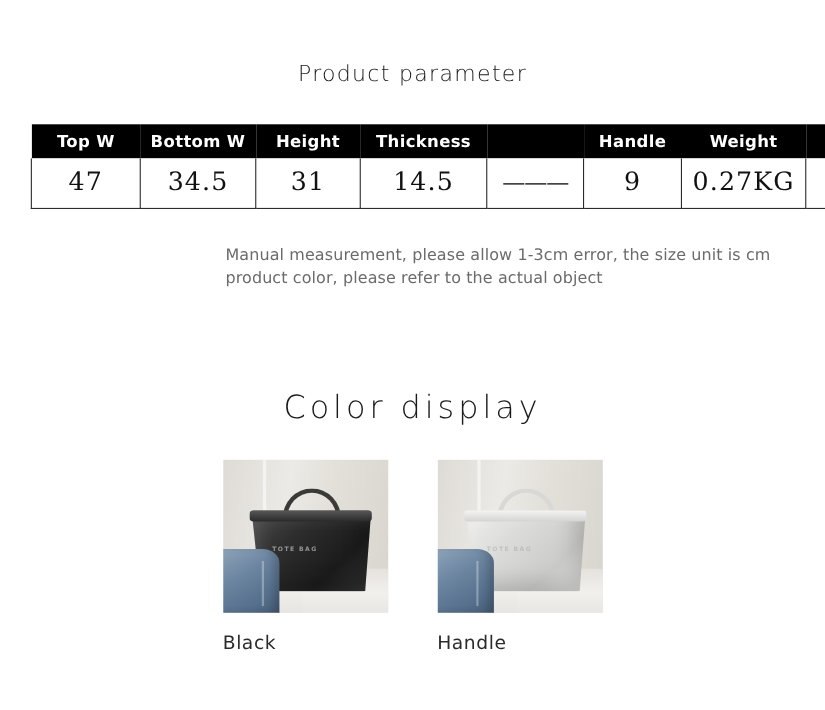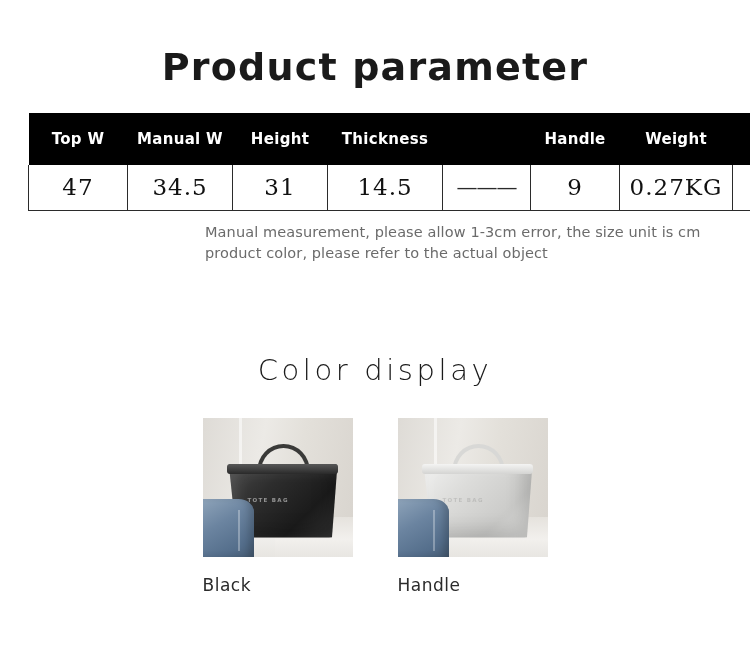--- a/index.html
+++ b/index.html
@@ -20,45 +20,44 @@
     position: absolute;
     left: 0;
     width: 750px;
     text-align: center;
     color: #1a1a1a;
     font-weight: 300;
     font-family: "DejaVu Sans", "Liberation Sans", sans-serif;
   }
   #title-product {
     top: 48px;
-    font-size: 38px;
+    font-size: 20px;
     letter-spacing: 1.2px;
     line-height: 38px;
-    font-weight: bold;
   }
   #title-color {
     top: 351px;
     font-size: 29px;
     letter-spacing: 3.6px;
     line-height: 38px;
   }
 
   
   .spec-table {
     position: absolute;
     left: 28px;
     top: 113px;
     width: 722px;
     border-collapse: collapse;
     table-layout: fixed;
   }
   .spec-table th {
     background: #000000;
     color: #ffffff;
-    height: 52px;
+    height: 31px;
     font-size: 15px;
     font-weight: bold;
     letter-spacing: 0.3px;
     padding: 0 6px;
     border: none;
     vertical-align: middle;
     text-align: center;
   }
   .spec-table td {
     background: #ffffff;
@@ -221,21 +220,21 @@
 </style>
 </head>
 <body>
 
 <div class="section-title" id="title-product">Product parameter</div>
 
 <table class="spec-table">
   <thead>
     <tr>
       <th style="width:87px">Top W</th>
-      <th style="width:93px">Manual W</th>
+      <th style="width:93px">Bottom W</th>
       <th style="width:83px">Height</th>
       <th style="width:103px">Thickness</th>
       <th style="width:76px"></th>
       <th style="width:77px">Handle</th>
       <th style="width:101px">Weight</th>
       <th style="width:102px">Material</th>
     </tr>
   </thead>
   <tbody>
     <tr>

